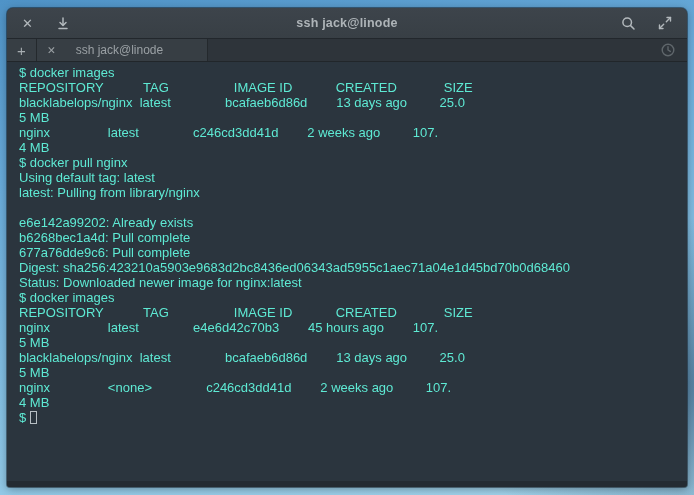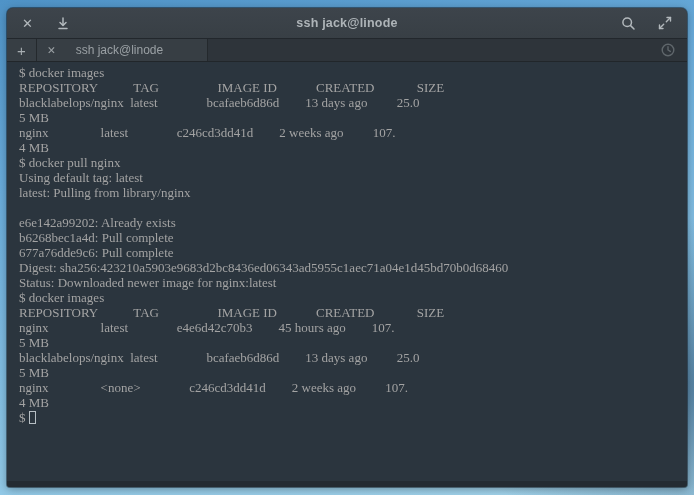--- a/index.html
+++ b/index.html
@@ -73,23 +73,23 @@
 
   
   .terminal {
     flex: 1 1 auto;
     background: #2b353e;
     padding: 3px 0 0 12px;
     overflow: hidden;
   }
   .terminal pre {
     margin: 0;
-    font-family: Liberation Serif, serif;
+    font-family: Liberation Sans, sans-serif;
     font-size: 13px; line-height: 15px;
-    color: #a3a3a3;
+    color: #5eead4;
     white-space: pre;
   }
   .cursor {
     display: inline-block;
     width: 7px; height: 13px;
     border: 1px solid #b7bfc4;
     vertical-align: -2px;
   }
   .bottom-strip {
     flex: 0 0 6px; height: 6px;

